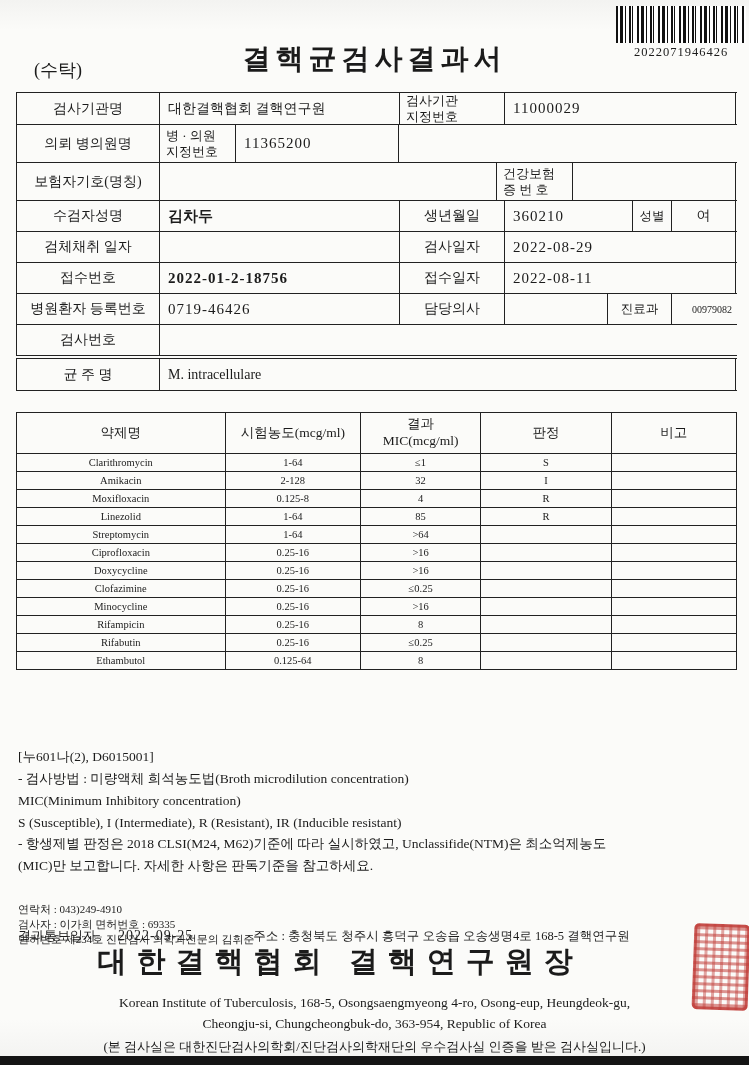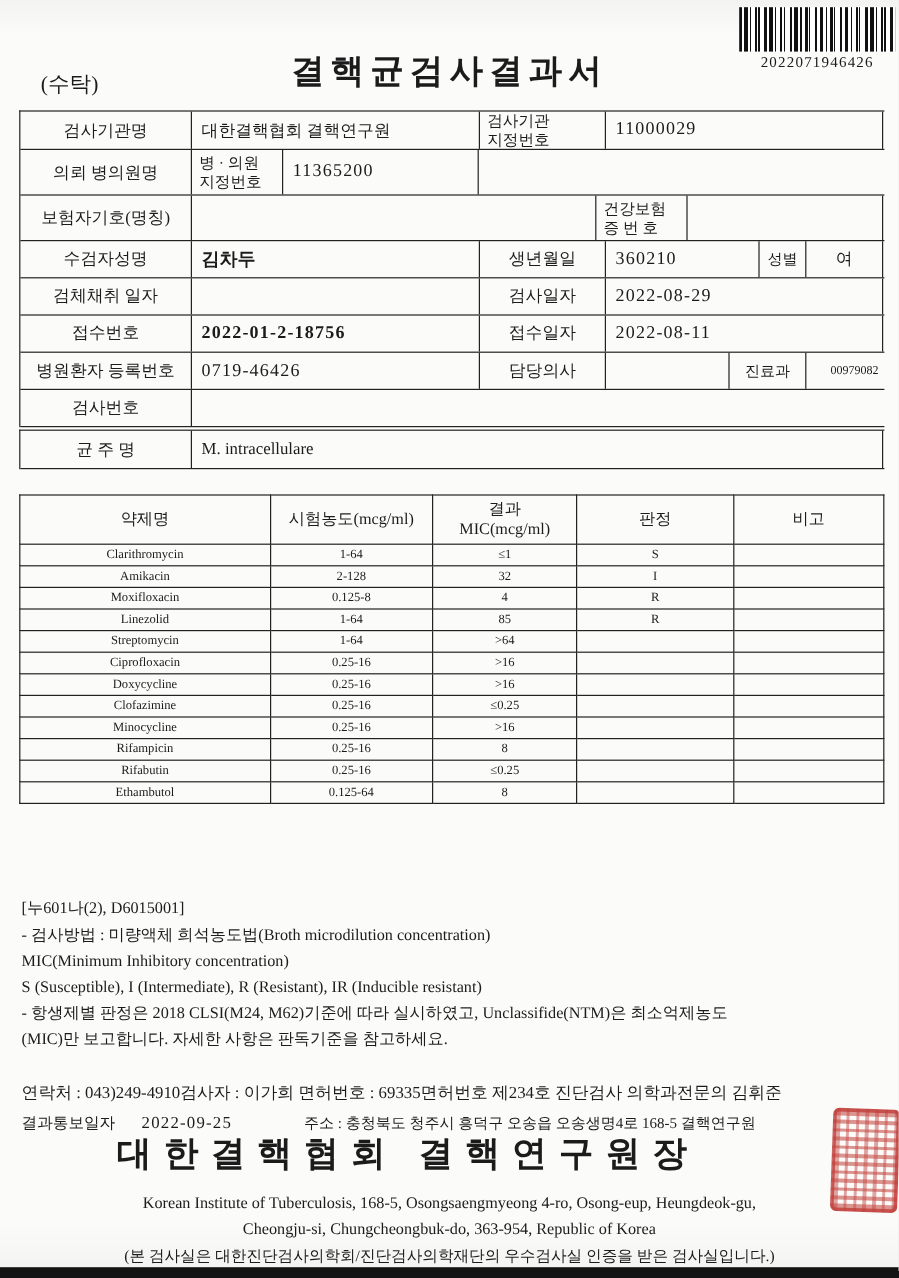--- a/index.html
+++ b/index.html
@@ -38,21 +38,21 @@
   
   .dtable { position:absolute; left:16px; top:412px; width:721px; border-collapse:collapse; table-layout:fixed; }
   .dtable th,.dtable td { border:1.4px solid #222; text-align:center; font-weight:normal; }
   .dtable th { font-size:13.5px; height:38px; white-space:pre-line; line-height:1.25; }
   .dtable td { font-size:10.5px; height:17px; padding:0 2px; }
 
   
   .notes { position:absolute; left:18px; top:746px; width:712px; font-size:13.5px; line-height:1.62; }
 
   
-  .fline1 { position:absolute; top:902px; left:18px; width:716px; display:flex; justify-content:flex-start; font-size:14px; }
+  .fline1 { position:absolute; top:902px; left:18px; width:716px; display:flex; justify-content:flex-end; font-size:11px;flex-direction:column; }
   .fline2 { position:absolute; top:927px; left:18px; width:716px; font-size:13px; display:flex; align-items:baseline; }
   .fline2 .rd-label { margin-right:22px; }
   .fline2 .rd-date { font-size:14px; letter-spacing:1px; }
   .fline2 .addr { margin-left:60px; font-size:12.5px; }
   .org-title { position:absolute; top:942px; left:0; width:680px; text-align:center; margin:0;
     font-size:29px; font-weight:bold; letter-spacing:10px; }
   .seal { position:absolute; left:693px; top:924px; width:50px; height:80px;
     border:3px solid rgba(185,38,32,.8); border-radius:5px; transform:rotate(2deg); opacity:.88;
     background:
       repeating-linear-gradient(0deg, rgba(185,38,32,.55) 0 3px, transparent 3px 7px),

